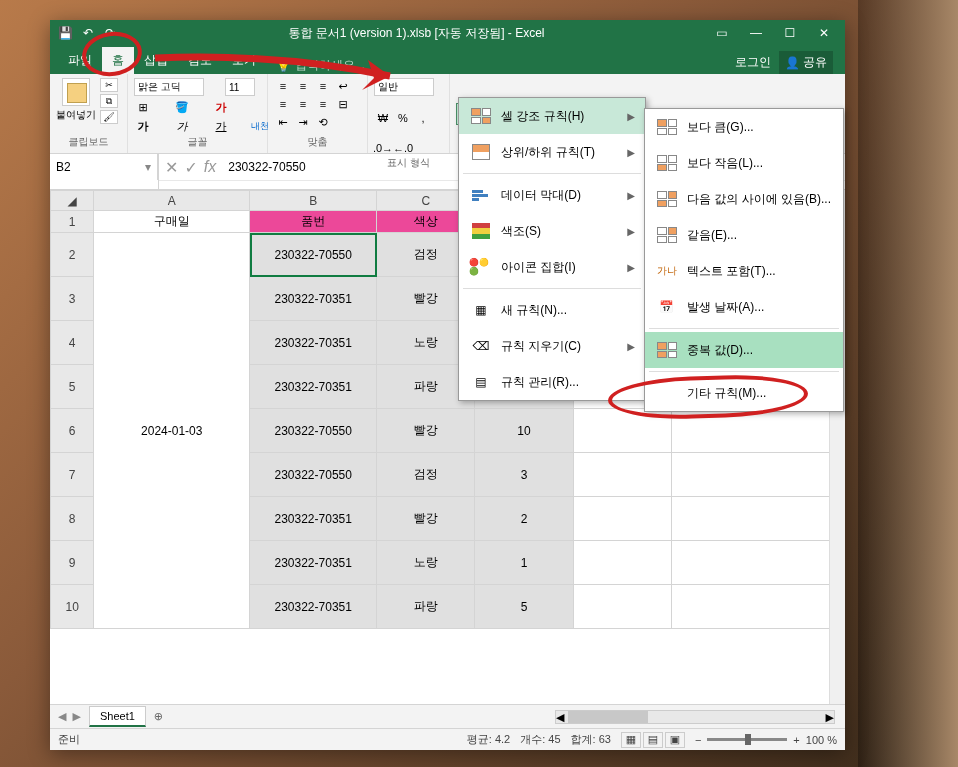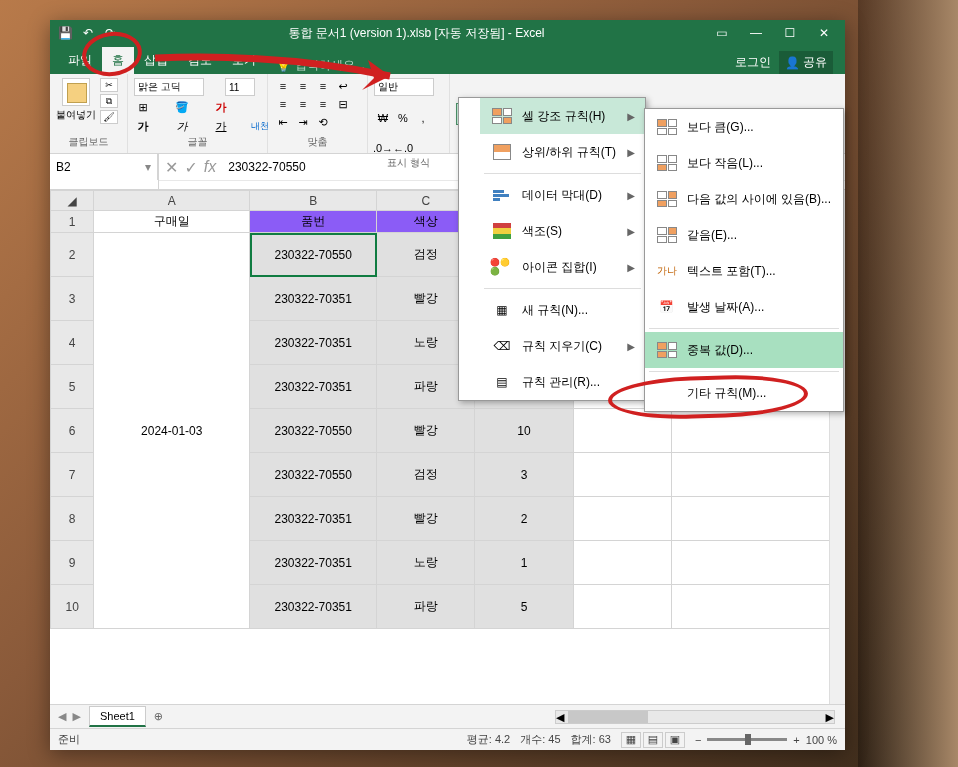--- a/index.html
+++ b/index.html
@@ -66,21 +66,21 @@
 .grid-table { border-collapse: collapse; width: 100%; }
 .grid-table th, .grid-table td { border: 1px solid #d4d4d4; font-size: 12px; text-align: center; }
 .col-header { background: #e8e8e8; height: 20px; font-weight: normal; color: #444; }
 .row-header { background: #e8e8e8; width: 30px; font-weight: normal; color: #444; }
 .col-A { width: 108px; }
 .col-B { width: 88px; }
 .col-C { width: 68px; }
 .col-D { width: 68px; }
 .col-E { width: 68px; }
 .data-cell { background: #e0e0e0; }
-.data-cell.header-row { background: #8b5cf6; font-weight: normal; }
+.data-cell.header-row { background: #ec4899; font-weight: normal; }
 tr.tall td { height: 44px; }
 tr.short td { height: 22px; }
 .sel-border { outline: 2px solid #107c41; outline-offset: -2px; }
 
 .sheet-tabs { height: 24px; background: #f3f3f3; border-top: 1px solid #d4d4d4; display: flex; align-items: center; font-size: 11px; }
 .sheet-tabs .nav { padding: 0 8px; color: #888; display: flex; gap: 6px; }
 .sheet-tab { background: #fff; border: 1px solid #ccc; border-bottom: 2px solid #217346; padding: 3px 10px; }
 .sheet-add { padding: 0 8px; color: #666; }
 .hscroll { flex: 1; display: flex; justify-content: flex-end; padding-right: 10px; }
 .hscroll .track { width: 280px; height: 14px; background: #e8e8e8; border: 1px solid #ccc; position: relative; }
@@ -90,21 +90,21 @@
 .statusbar .left { flex: 1; }
 .statusbar .stats { display: flex; gap: 10px; }
 .statusbar .views { display: flex; gap: 2px; margin: 0 10px; }
 .statusbar .views span { width: 20px; height: 16px; border: 1px solid #ccc; display: flex; align-items: center; justify-content: center; }
 .statusbar .zoom { display: flex; align-items: center; gap: 6px; }
 .statusbar .zoom .slider { width: 80px; height: 3px; background: #888; position: relative; }
 .statusbar .zoom .slider::after { content: ""; position: absolute; left: 38px; top: -4px; width: 6px; height: 11px; background: #666; }
 
 
 .menu { position: absolute; background: #fff; border: 1px solid #999; box-shadow: 2px 2px 6px rgba(0,0,0,0.3); font-size: 12px; z-index: 100; }
-.menu1 { left: 458px; top: 97px; width: 188px; padding-left: 21px; }
+.menu1 { left: 458px; top: 97px; width: 188px; }
 .menu2 { left: 644px; top: 108px; width: 200px; }
 .menu-item { display: flex; align-items: center; padding: 8px 10px; gap: 8px; cursor: pointer; position: relative; }
 .menu-item.highlight { background: #c8e8d8; }
 .menu-item.highlight2 { background: #a8e0c0; }
 .menu-item .micon { width: 24px; height: 20px; display: flex; align-items: center; justify-content: center; flex-shrink: 0; }
 .menu-item .mlabel { flex: 1; }
 .menu-item .arrow { color: #666; font-size: 10px; }
 .menu-sep { height: 1px; background: #ddd; margin: 3px 4px; }
 
 .micon-cells { display: grid; grid-template-columns: 1fr 1fr; grid-template-rows: 1fr 1fr; gap: 1px; width: 20px; height: 16px; }

